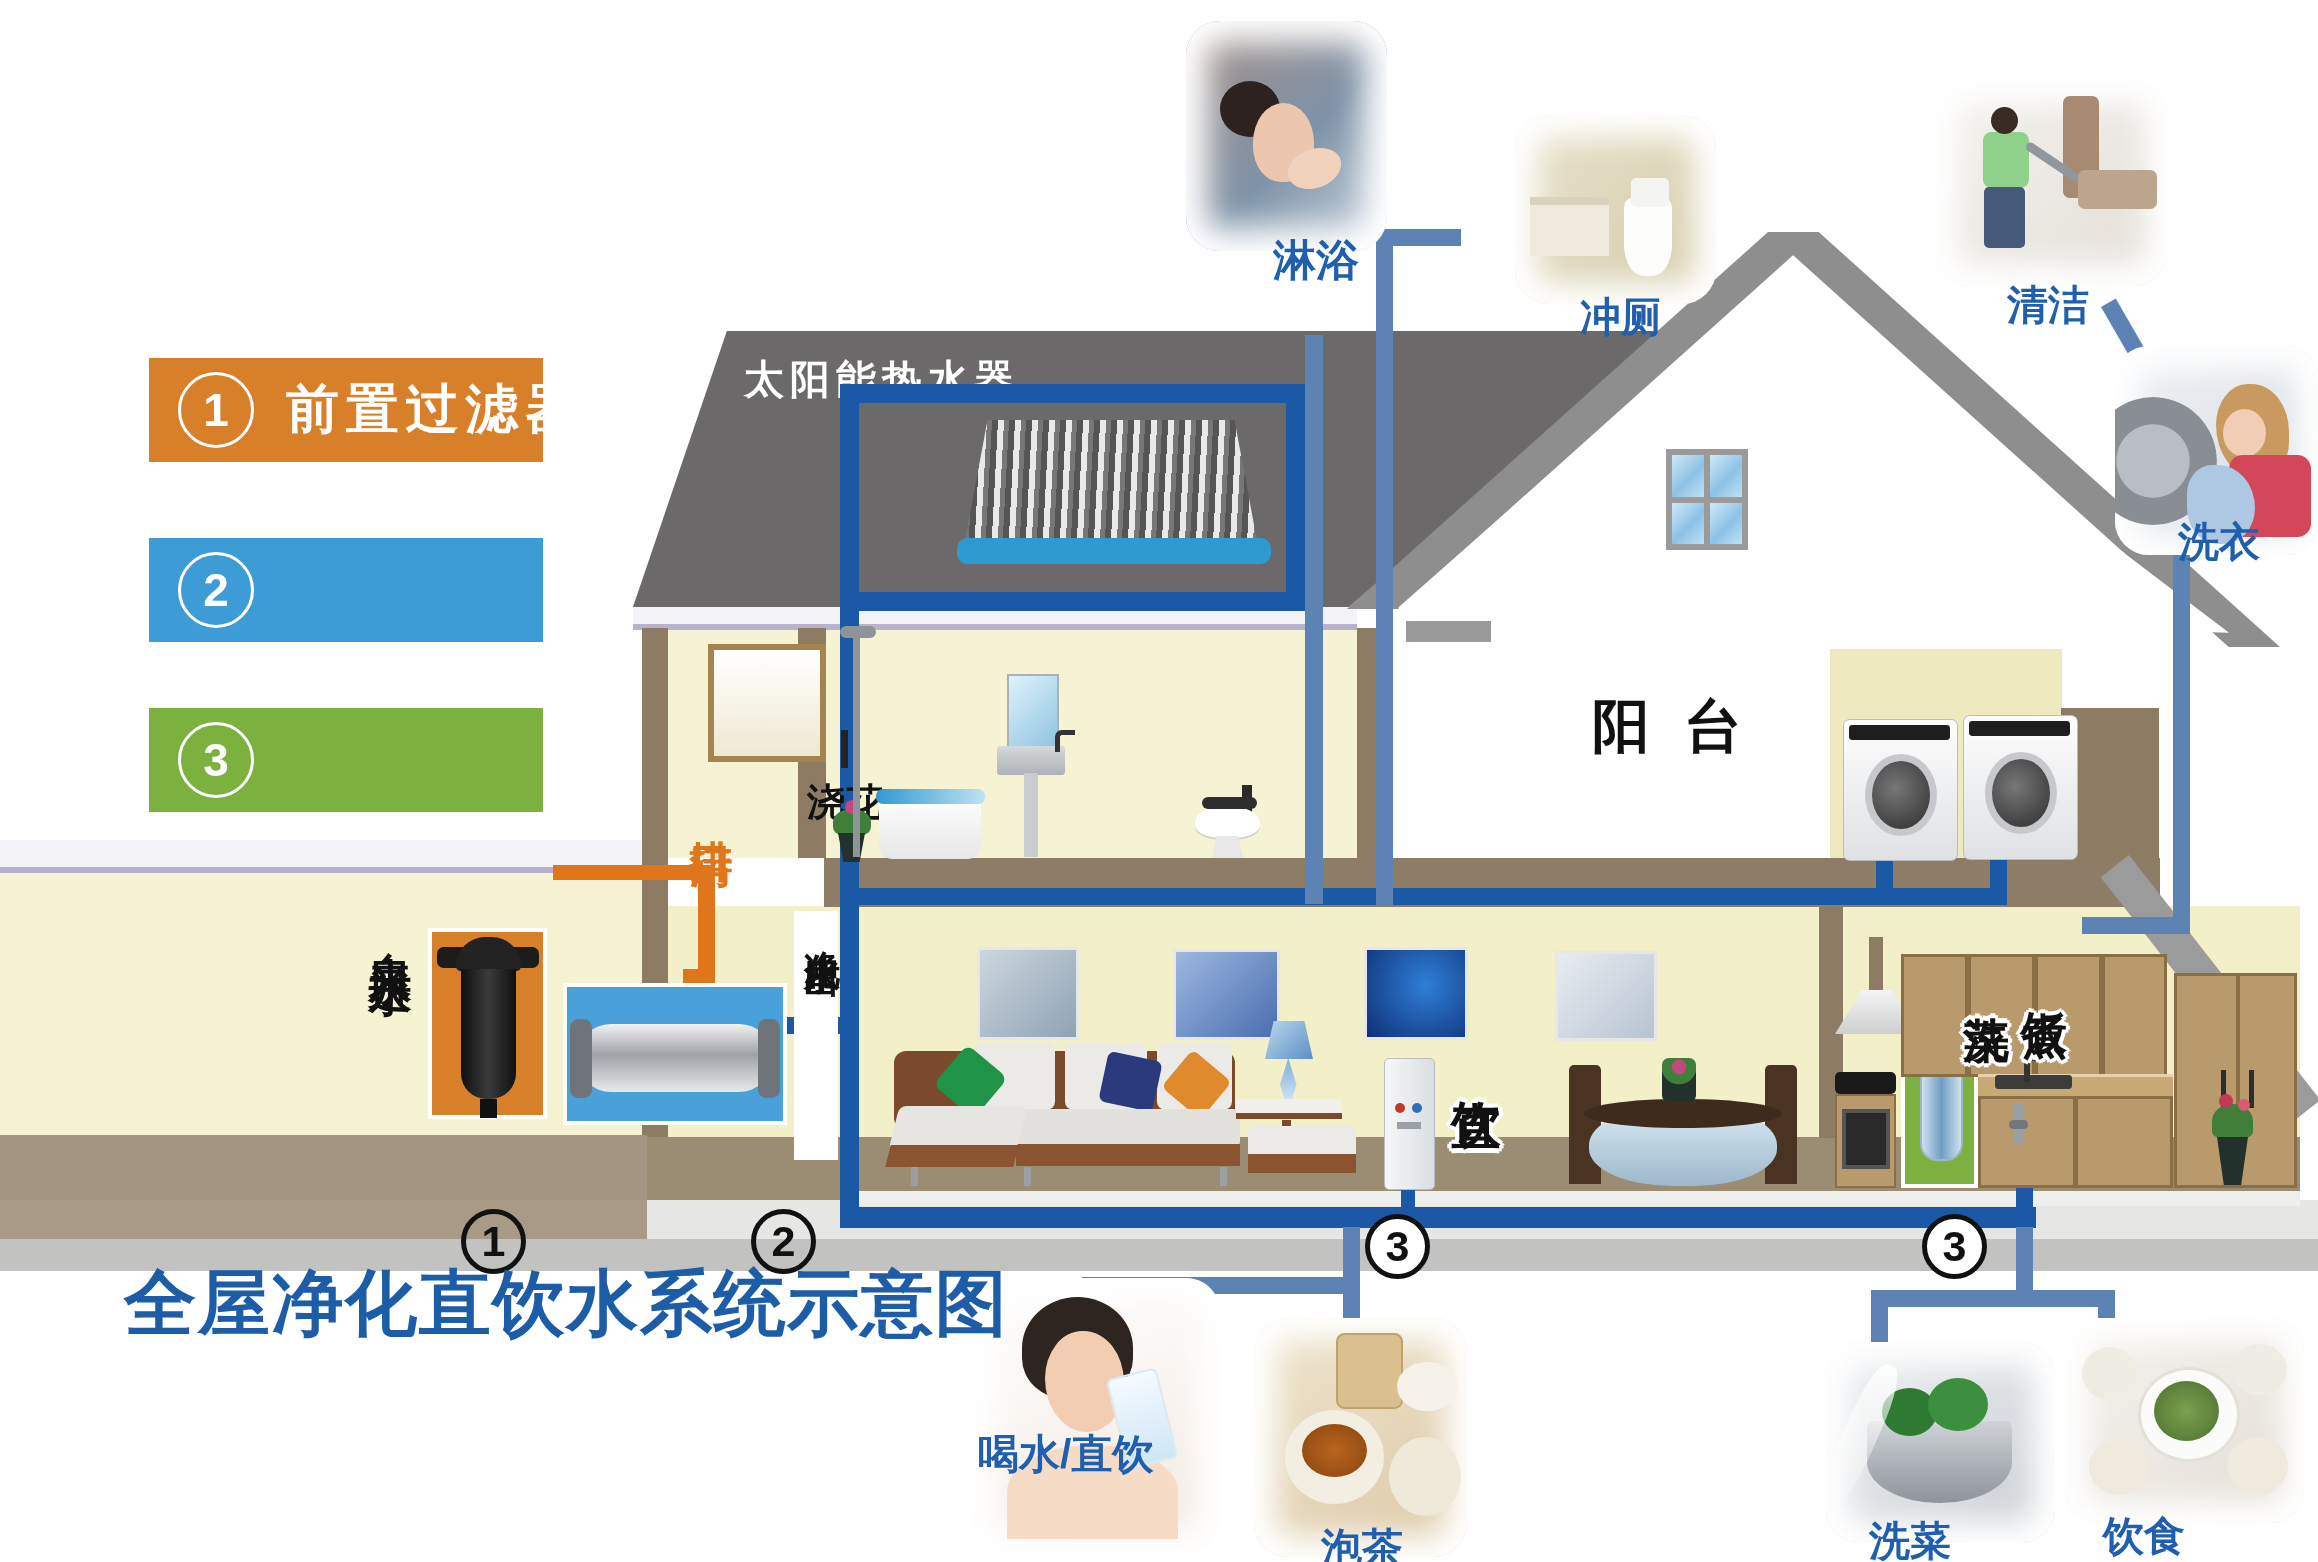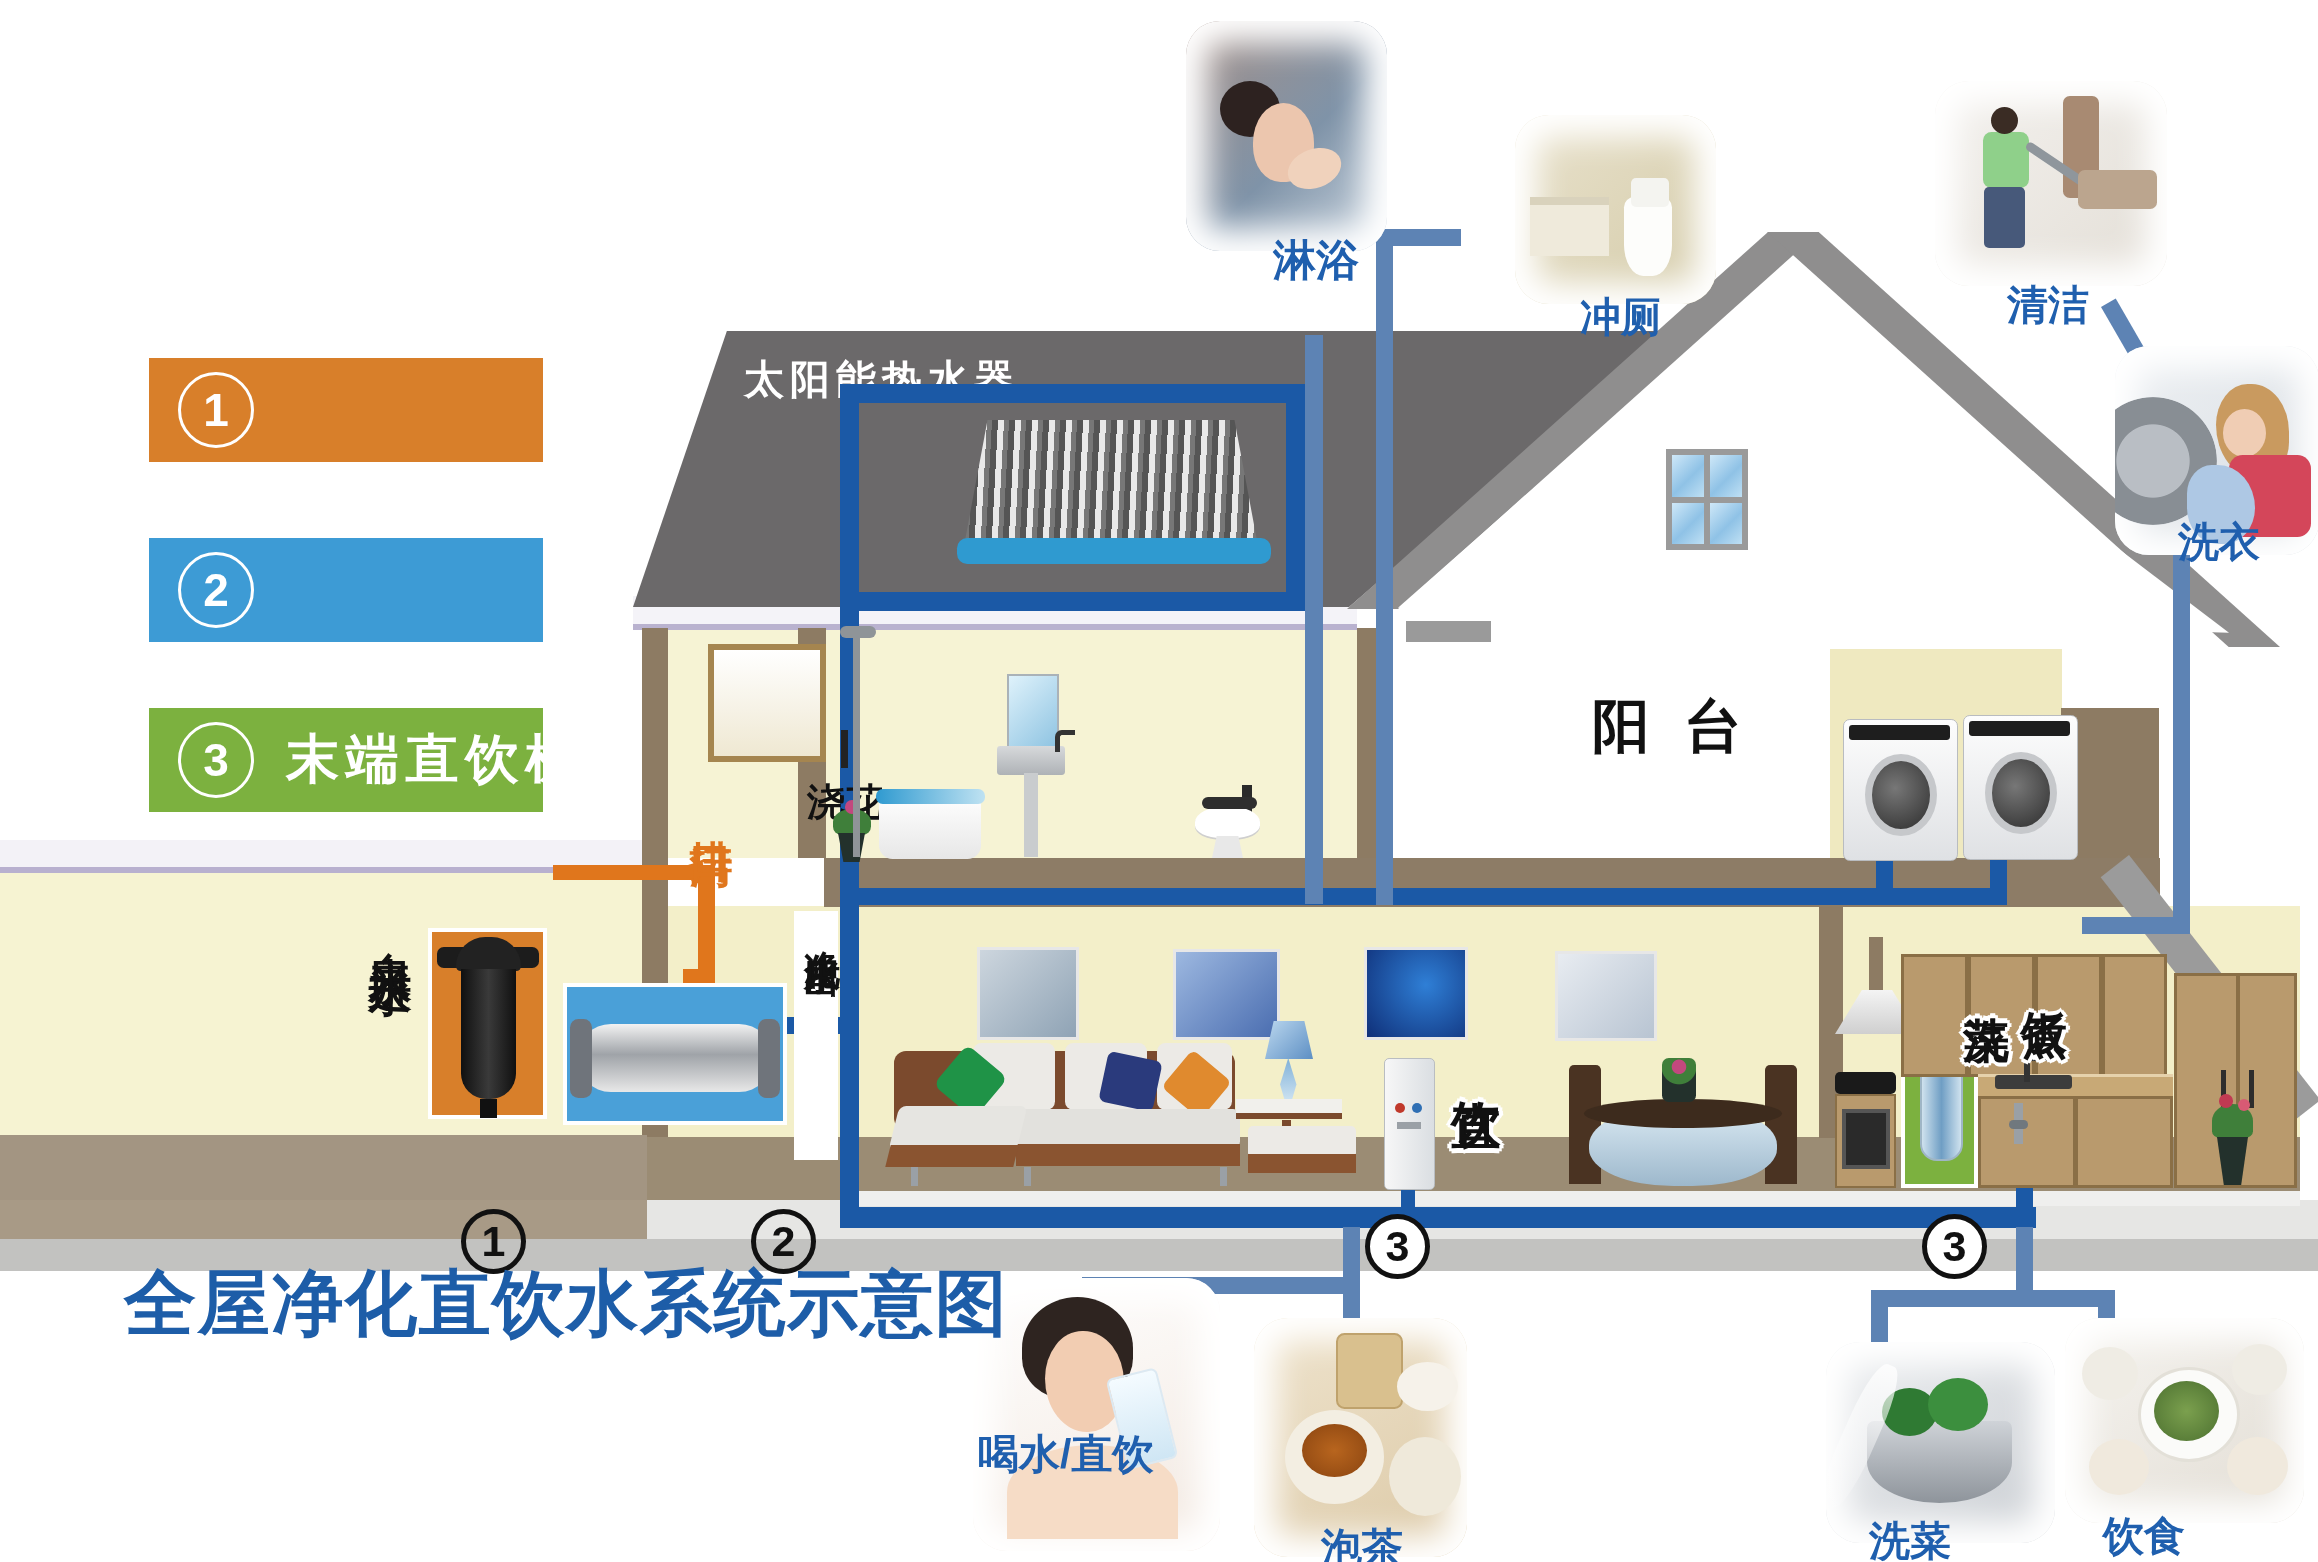--- a/index.html
+++ b/index.html
@@ -310,29 +310,29 @@
     <span>3</span>
   </div>
   <div class="marker" style="left:1922px;top:1214px;background:#fff;">
     <span>3</span>
   </div>
 
   <div class="legend-box" style="top:358px;background:#d87f2a;">
     <div class="legend-circle">
         <span>1</span>
       </div>
+    <div class="legend-label">前置过滤器</div>
   </div>
   <div class="legend-box" style="top:538px;background:#3d9bd5;">
     <div class="legend-circle">
         <span>2</span>
       </div>
   </div>
   <div class="legend-box" style="top:708px;background:#7cb13f;">
     <div class="legend-circle">
         <span>3</span>
       </div>
-    <div class="legend-label">末端直饮机</div>
   </div>
 
   <div class="abs" style="left:124px;top:1256px;color:#1d5da8;font-size:72px;font-weight:bold;letter-spacing:1.7px;">全屋净化直饮水系统示意图</div>
 
 </div>
 
 
 </body></html>

